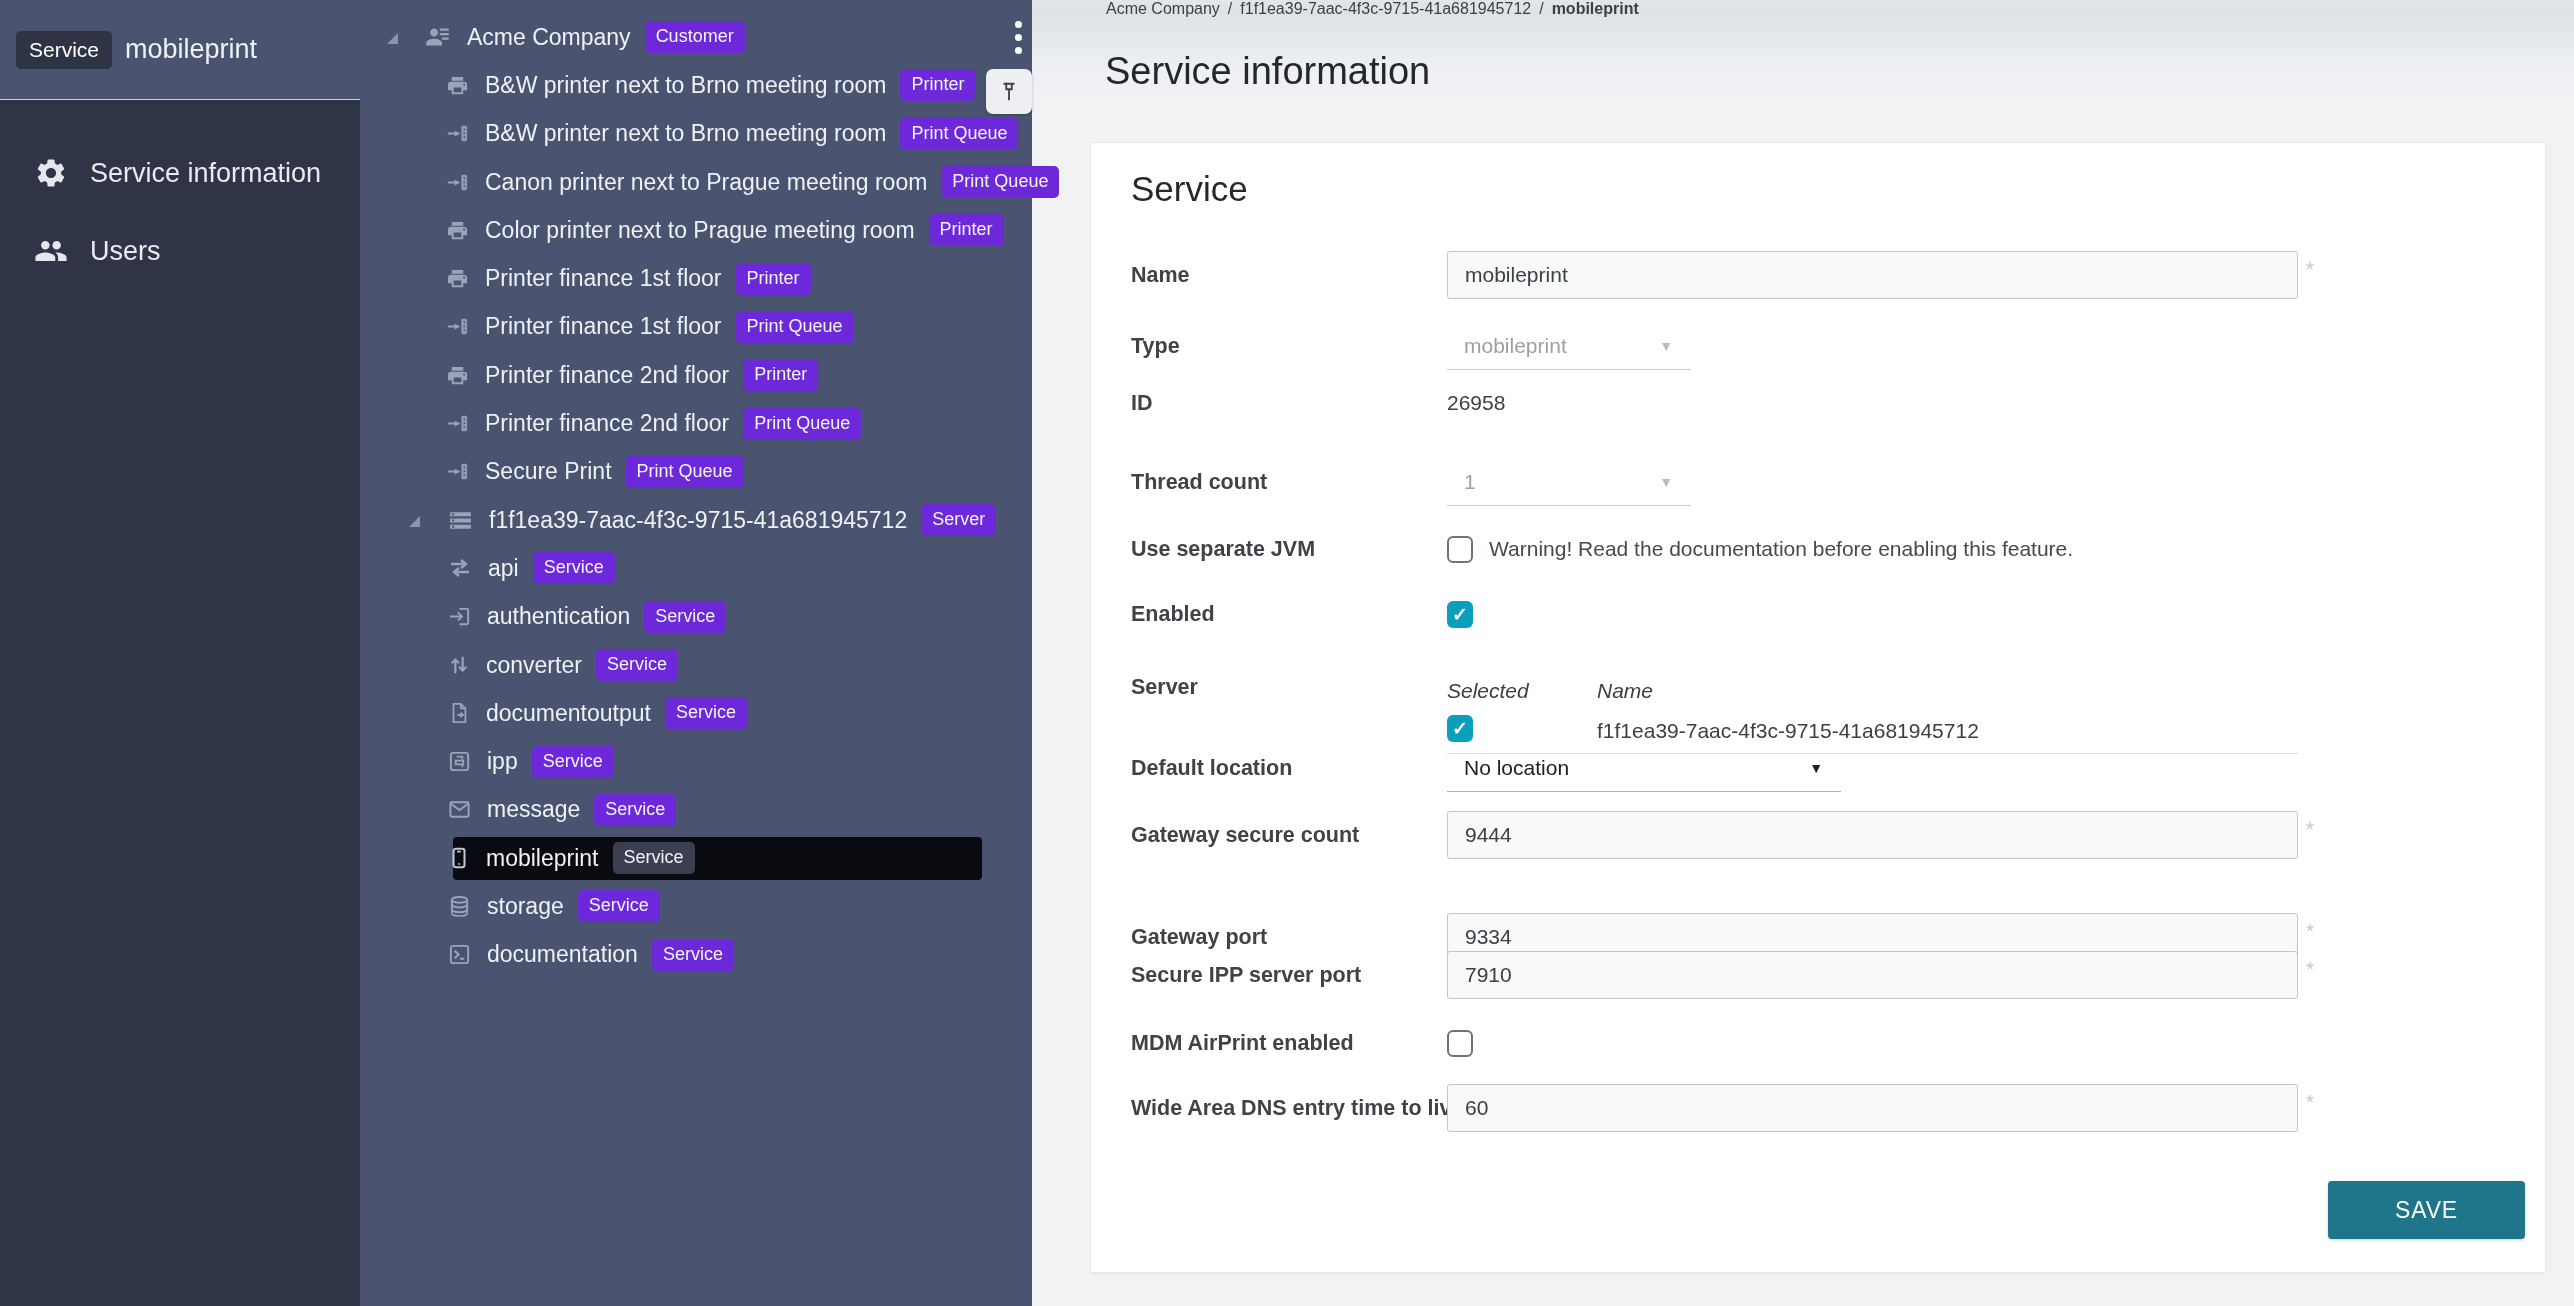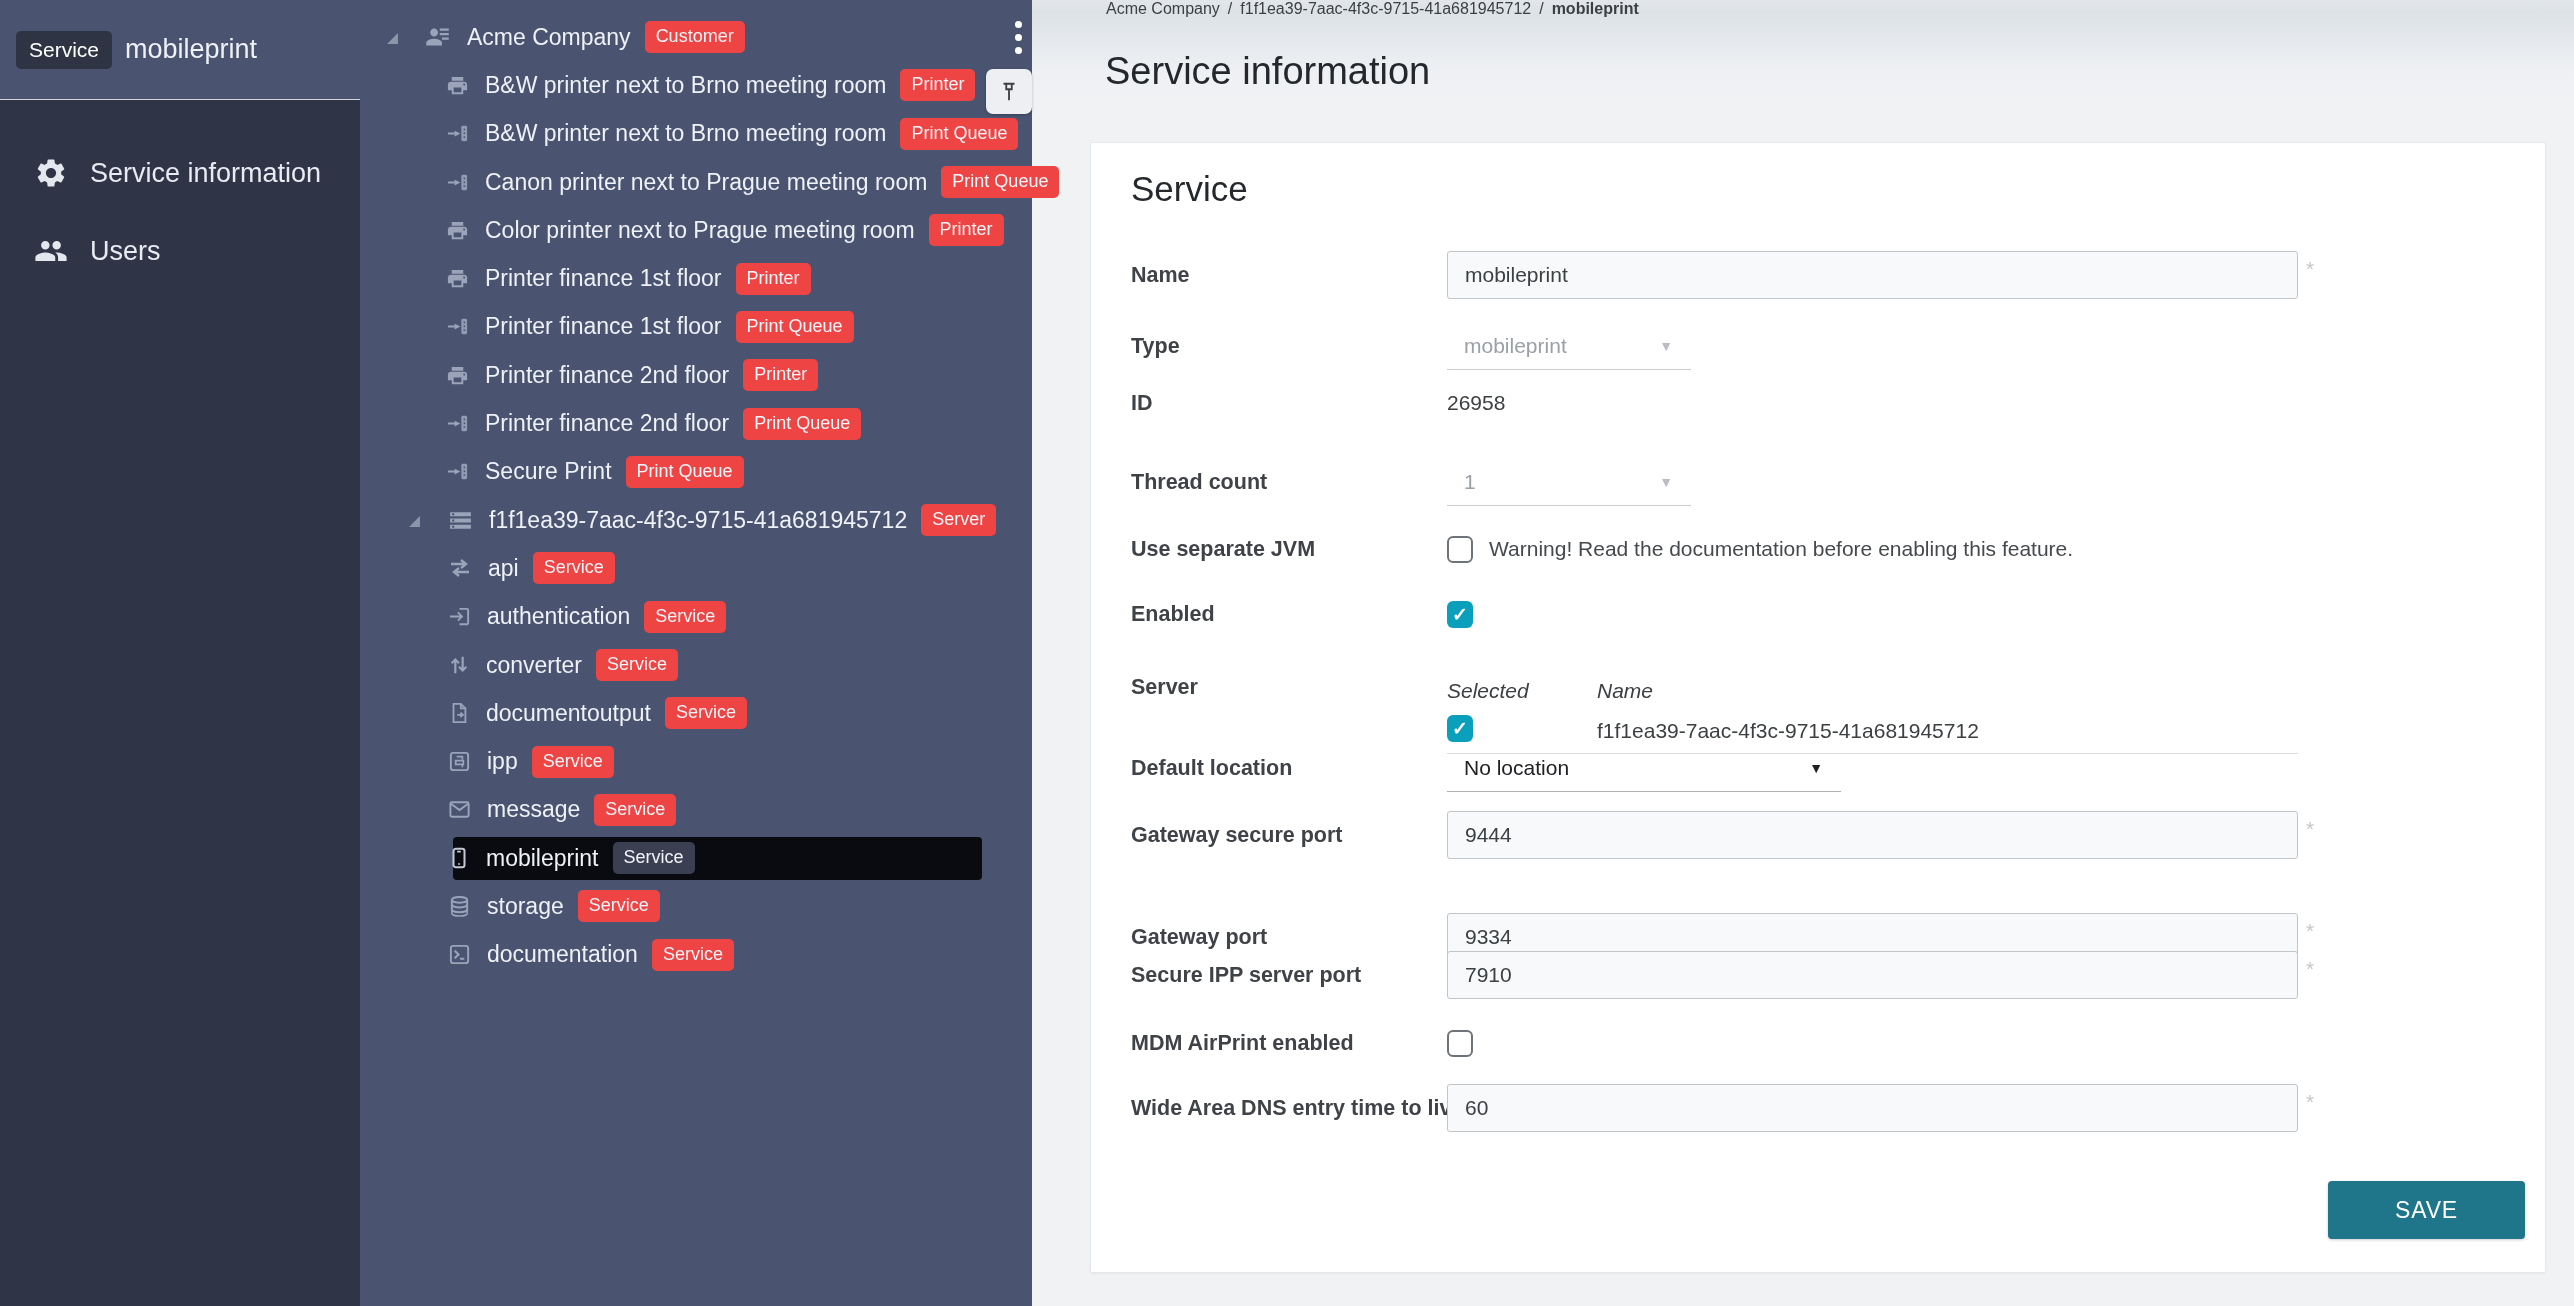--- a/index.html
+++ b/index.html
@@ -27,21 +27,21 @@
              box-shadow:0 1px 3px rgba(0,0,0,0.25); }
   .pin-btn svg { width:22px; height:22px; stroke:#3c4043; }
   #tree-rows { position:absolute; top:13px; left:0; right:0; }
   .tree-row { position:relative; height:48.3px; display:flex; align-items:center; cursor:pointer; }
   .tree-row .sel-bg { position:absolute; left:93px; right:50px; top:2.5px; bottom:2.5px; background:#0a0b10; border-radius:4px; }
   .tree-row > * { position:relative; }
   .tri { width:13px; height:13px; color:#8d96a8; flex:0 0 auto; }
   .t-icon { color:#9aa3b8; flex:0 0 auto; margin-right:16px; display:flex; }
   .tree-row.selected .t-icon { color:#c3c9d4; }
   .t-label { color:#eef1f6; font-size:23px; white-space:nowrap; }
-  .t-badge { margin-left:14px; background:#ef4444; color:#f2f4f8; font-size:18px; padding:5px 11px 6px; border-radius:5px; white-space:nowrap; }
+  .t-badge { margin-left:14px; background:#6d28d9; color:#f2f4f8; font-size:18px; padding:5px 11px 6px; border-radius:5px; white-space:nowrap; }
   .tree-row.selected .t-badge { background:#3a4052; }
   .d-root { padding-left:26px; } .d-root .tri { margin-right:25px; }
   .d-child { padding-left:86px; }
   .d-server { padding-left:48px; } .d-server .tri { margin-right:27px; }
   .d-service { padding-left:88px; }
 
   
   .main { position:absolute; left:1032px; top:0; width:1542px; height:1306px;
           background:linear-gradient(180deg,#e2e6ea 0px,#dde2e7 12px,#eef0f3 70px,#f0f2f4 110px); }
   .breadcrumb { position:absolute; left:74px; top:0; font-size:16px; color:#3c4043; }
@@ -440,21 +440,21 @@
       <div class="fcontrol">
         <div class="select sel-enabled">
           <span class="sel-text">No location</span>
           <span class="caret">▼</span>
           <span class="underline"></span>
         </div>
       </div>
     </div>
 
     <div class="frow" style="top:668px">
-      <div class="flabel">Gateway secure port</div>
+      <div class="flabel">Gateway secure count</div>
       <div class="fcontrol">
         <input class="text-input" value="9444" style="">
         <span class="req">*</span>
       </div>
     </div>
 
     <div class="frow" style="top:770px">
       <div class="flabel">Gateway port</div>
       <div class="fcontrol">
         <input class="text-input" value="9334" style="">

